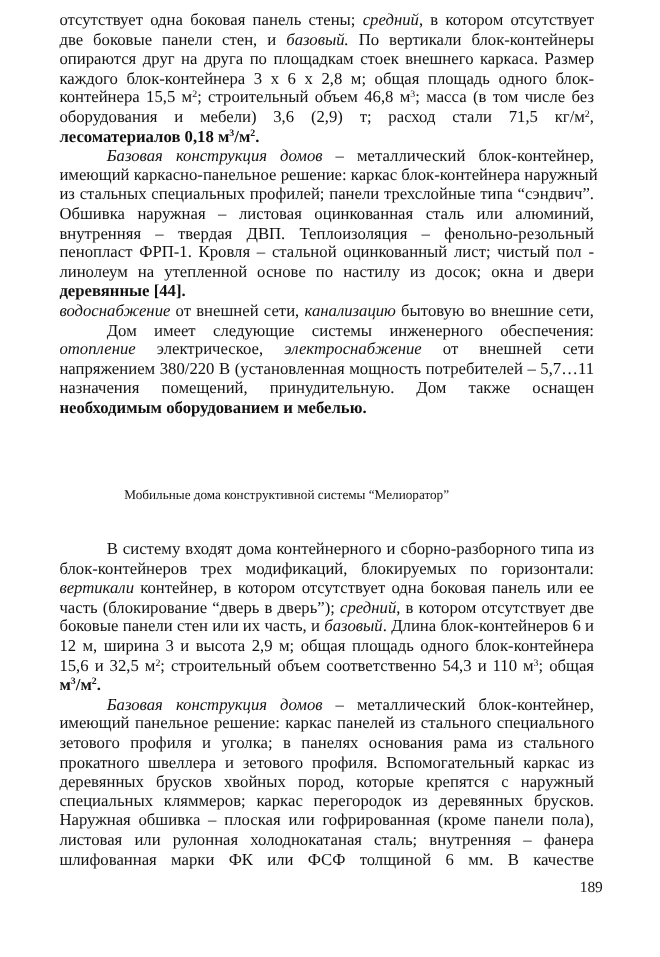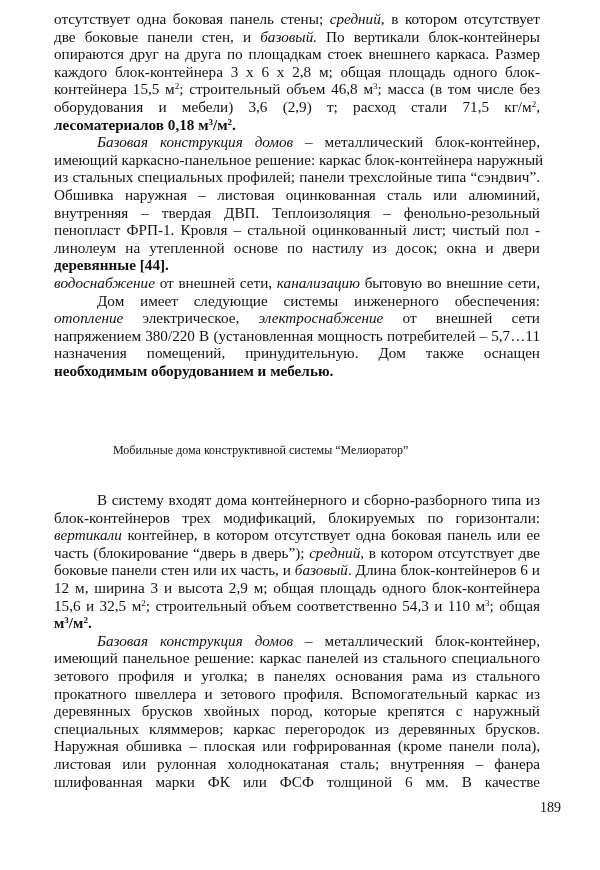--- a/index.html
+++ b/index.html
@@ -7,21 +7,21 @@
          font-family:"Liberation Serif","DejaVu Serif",serif; color:#111; }
   .page { position:absolute; left:54px; top:10px; width:486px; }
   .line { height:17.6px; line-height:17.6px; font-size:15.2px; white-space:nowrap;
           text-align:justify; text-align-last:justify; }
   .line.last { text-align-last:left;font-weight:bold; }
   .indent { padding-left:43px; }
   i { font-style:italic; }
   sup { font-size:9px; line-height:0; vertical-align:5px; }
   .heading { position:absolute; left:97px; top:443px; font-weight:normal; font-size:12px;
              white-space:nowrap;margin-left:16px; }
-  .pnum { position:absolute; left:540px; top:800px; font-size:14px; }
+  .pnum { position:absolute; left:527px; top:800px; font-size:14px; }
 </style>
 </head>
 <body>
 
 <div class="page" id="block1">
     <div class="line">отсутствует одна боковая панель стены; <i>средний</i>, в котором отсутствует</div>
     <div class="line">две боковые панели стен, и <i>базовый.</i> По вертикали блок-контейнеры</div>
     <div class="line">опираются друг на друга по площадкам стоек внешнего каркаса. Размер</div>
     <div class="line">каждого блок-контейнера 3 х 6 х 2,8 м; общая площадь одного блок-</div>
     <div class="line">контейнера 15,5 м<sup>2</sup>; строительный объем 46,8 м<sup>3</sup>; масса (в том числе без</div>

